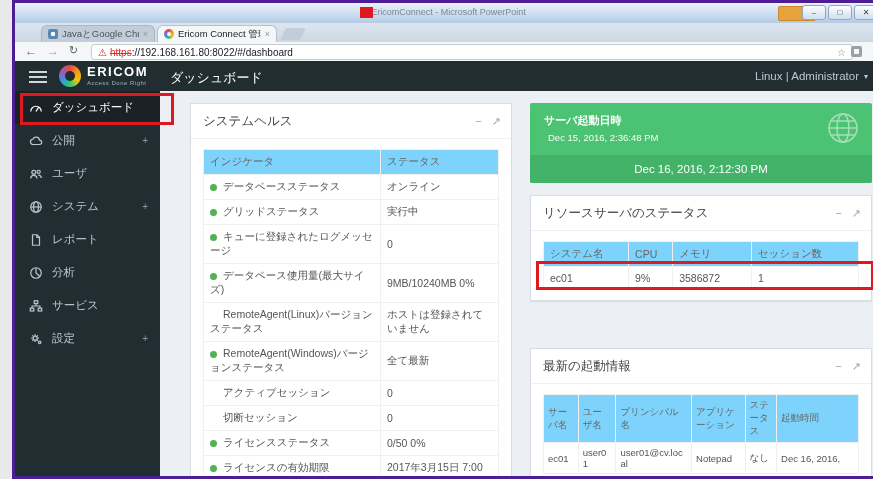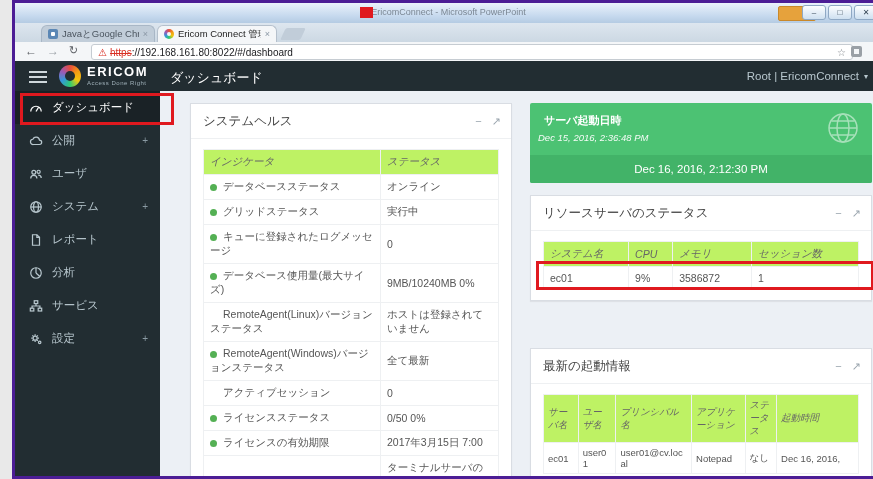--- a/index.html
+++ b/index.html
@@ -68,29 +68,29 @@
   #panel-health{left:30px;top:12px;width:322px;height:410px;}
   #panel-resource{left:370px;top:104px;width:342px;}
   #panel-sessions{left:370px;top:257px;width:342px;height:230px;}
   .panel-hd{display:flex;align-items:center;height:34px;padding:0 10px 0 12px;border-bottom:1px solid #eef0f2;}
   .panel-title{flex:1;font-size:12.5px;color:#444;}
   .tools{display:flex;gap:10px;}
   .tools button{background:none;border:none;padding:0;color:#9aa5ae;font-size:11px;}
   .tbl-wrap{margin:10px 12px;}
   table.tbl{width:100%;border-collapse:collapse;}
   .tbl th,.tbl td{border:1px solid #eef0f2;padding:5px 6px;text-align:left;color:#555;font-weight:normal;vertical-align:middle;}
-  .tbl th{background:#bef264;color:#666;font-style:italic;}
+  .tbl th{background:#7dd3fc;color:#666;}
   .health th,.health td{font-size:10.5px;}
   .res th,.res td{font-size:10.5px;}
   .sess th,.sess td{font-size:9.5px;padding:4px 4px;word-break:break-all;}
   .dot{display:inline-block;width:7px;height:7px;border-radius:50%;background:#54b054;margin-right:6px;vertical-align:middle;}
   
   .green-box{position:absolute;left:370px;top:12px;width:342px;height:80px;background:#4cc273;color:#fff;border-radius:2px;}
   .gb-title{position:absolute;left:14px;top:10px;font-size:11px;font-weight:bold;}
-  .gb-sub{position:absolute;left:8px;top:29px;font-size:9.5px;opacity:.95;font-style:italic;}
+  .gb-sub{position:absolute;left:18px;top:29px;font-size:9.5px;opacity:.95;}
   .gb-footer{position:absolute;left:0;right:0;bottom:0;height:28px;background:#42b368;text-align:center;
     line-height:28px;font-size:11.5px;border-radius:0 0 2px 2px;}
   .gb-globe{position:absolute;right:12px;top:8px;opacity:.5;}
   .gb-globe svg{stroke:#fff;fill:none;stroke-width:1.5;}
   
   .scrollbar{position:absolute;left:864px;top:58px;width:8px;height:419px;background:#eceff2;}
   .scrollbar .thumb{position:absolute;left:1px;top:4px;width:6px;height:140px;background:#c5cbd2;border-radius:3px;}
   .annot{position:absolute;border:3px solid #e0191f;box-sizing:border-box;}
   #annot-sidebar{left:5px;top:90px;width:154px;height:32px;}
   #annot-rds{left:521px;top:258px;width:338px;height:29px;}
@@ -147,21 +147,21 @@
       </span>
     <div class="logo">
       <span class="logo-mark"></span>
       <span class="logo-text">
         <b>ERICOM</b>
         <small>Access Done Right</small>
       </span>
     </div>
     <span class="page-title">ダッシュボード</span>
     <span class="user-menu">
-      <span>Root | EricomConnect</span>
+      <span>Linux | Administrator</span>
       <span class="caret">▾</span>
     </span>
   </div>
 
   <div class="sidebar">
     <div class="side-item active">
       <span class="sicon">
         <svg viewBox="0 0 16 16">
             <path d="M2 12a6 6 0 1 1 12 0"></path>
             <path d="M8 12l3-5"></path>
@@ -285,20 +285,24 @@
             <tr>
                 <td><span class="dot" style="visibility: hidden;"></span><span>RemoteAgent(Linux)バージョンステータス</span></td>
                 <td>ホストは登録されていません</td>
               </tr>
             <tr>
                 <td><span class="dot"></span><span>RemoteAgent(Windows)バージョンステータス</span></td>
                 <td>全て最新</td>
               </tr>
             <tr>
                 <td><span class="dot" style="visibility: hidden;"></span><span>アクティブセッション</span></td>
+                <td>0</td>
+              </tr>
+            <tr>
+                <td><span class="dot" style="visibility: hidden;"></span><span>切断セッション</span></td>
                 <td>0</td>
               </tr>
             <tr>
                 <td><span class="dot"></span><span>ライセンスステータス</span></td>
                 <td>0/50 0%</td>
               </tr>
             <tr>
                 <td><span class="dot"></span><span>ライセンスの有効期限</span></td>
                 <td>2017年3月15日 7:00</td>
               </tr>

